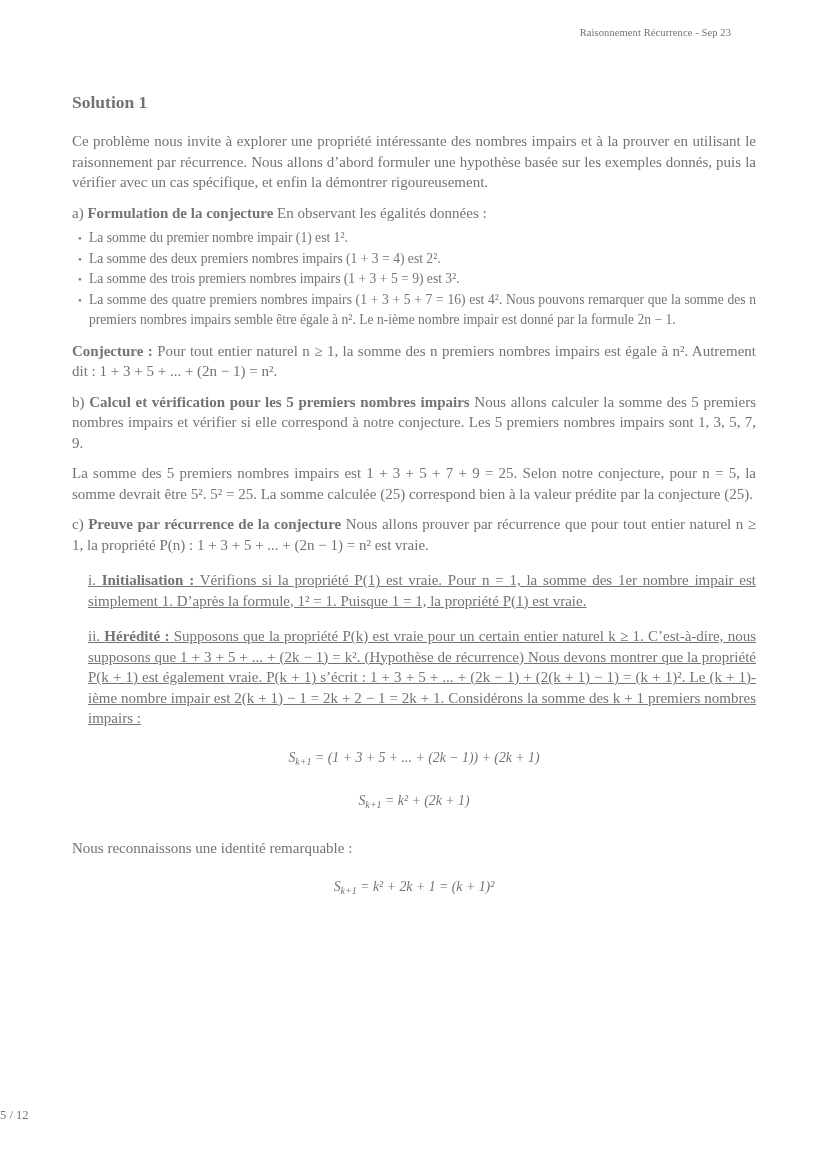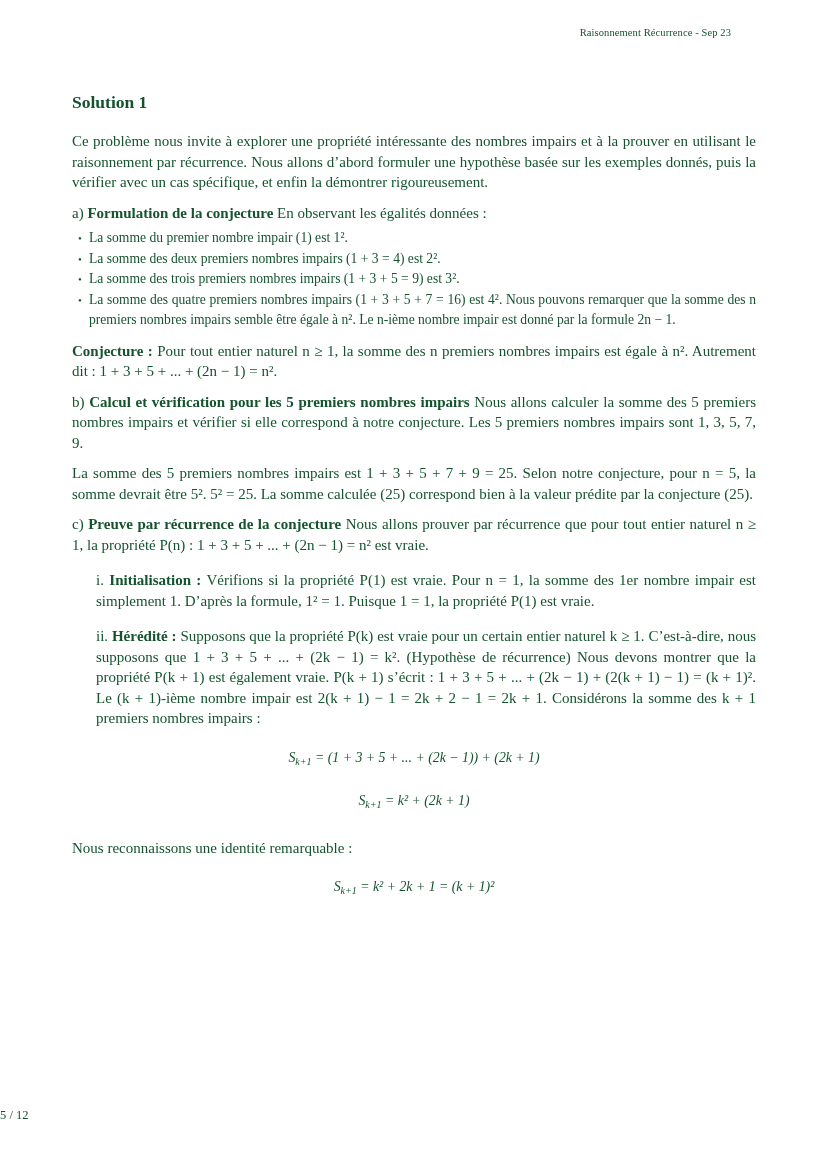--- a/index.html
+++ b/index.html
@@ -3,21 +3,21 @@
 <meta charset="utf-8">
 <style>
   html, body { margin: 0; padding: 0; background: #ffffff; }
   .page {
     position: relative;
     width: 828px;
     height: 1171px;
     background: #ffffff;
     overflow: hidden;
     font-family: "Liberation Serif", "DejaVu Serif", serif;
-    color: #14532d;
+    color: #737373;
   }
   .running-header {
     padding: 27px 97px 0 97px;
     text-align: right;
     font-size: 10.5px;
     letter-spacing: 0.1px;
   }
   .content { padding: 0 72px; }
   .title {
     margin: 54px 0 0 0;
@@ -45,21 +45,22 @@
   }
   .bullets .marker {
     position: absolute;
     left: 6px;
     top: 0;
     font-size: 11px;
     line-height: 20.5px;
   }
   .subitem {
     margin-top: 15px;
-    margin-left: 24px;
+    margin-left: 16px;
+    text-decoration: underline;
   }
   .equation {
     margin: 19px 0 0 0;
     text-align: center;
     font-size: 13.8px;
     line-height: 20.5px;
   }
   .equation i { font-style: italic; }
   .equation sub {
     font-style: italic;

